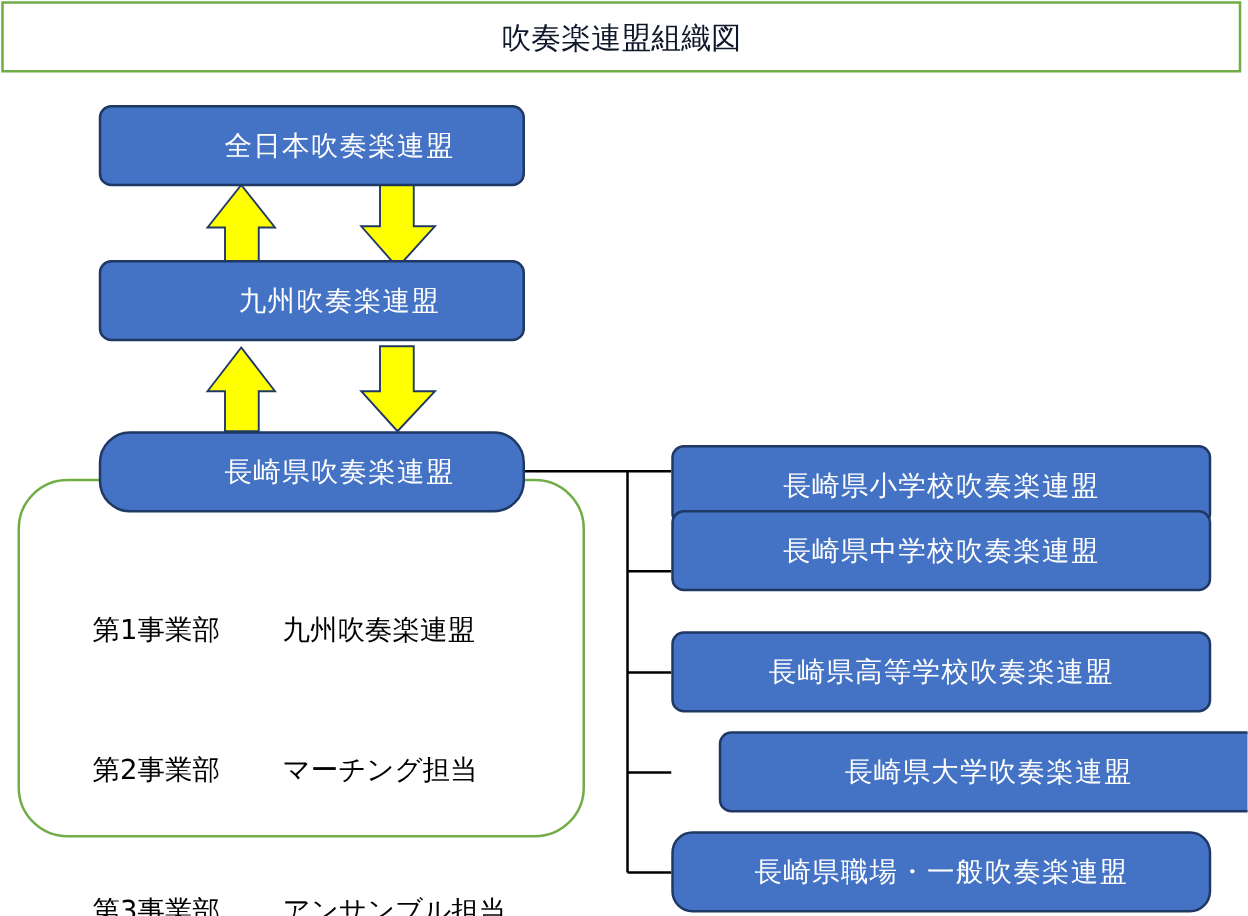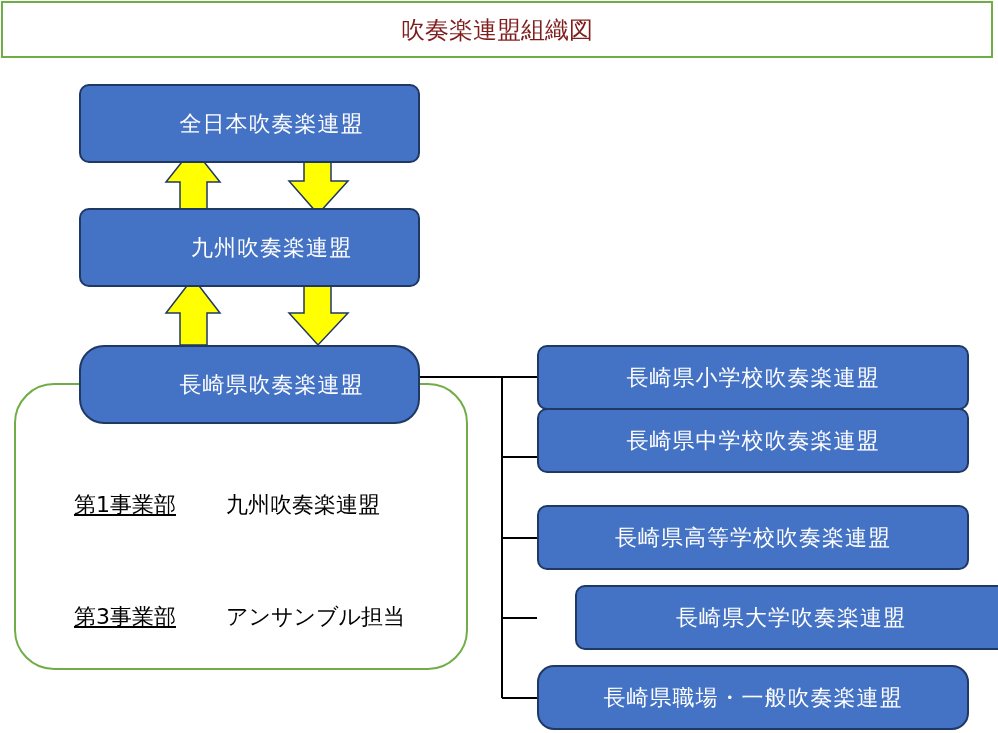--- a/index.html
+++ b/index.html
@@ -1,35 +1,35 @@
 <!DOCTYPE html>
 <html><head>
 <meta charset="utf-8">
 <style>
   html, body { margin: 0; padding: 0; background: #ffffff; }
   body { width: 998px; height: 733px; position: relative; overflow: hidden;
          font-family: "DejaVu Sans", "Liberation Sans", sans-serif; }
   .title-box { position: absolute; left: 1px; top: 1px; width: 992px; height: 57px;
                border: 2px solid #70ad47; box-sizing: border-box; background: #fff;
                display: flex; align-items: center; justify-content: center;
-               font-size: 24px; color: #7f1d1d; }
+               font-size: 24px; color: #0f172a; }
   .node { position: absolute; background: #4472c4; border: 2px solid #1f3864;
           border-radius: 10px; box-sizing: border-box; color: #fff;
           display: flex; align-items: center; justify-content: center;
           font-size: 22px; letter-spacing: 1px; }
-  .main-node { left: 79px; width: 341px; height: 79px; padding-left: 44px; }
+  .main-node { left: 79px; width: 341px; height: 65px; padding-left: 44px; }
   .sub-node { left: 537px; width: 432px; height: 65px; }
   .dept-box { position: absolute; left: 14px; top: 383px; width: 454px; height: 287px;
               border: 2px solid #70ad47; border-radius: 40px; box-sizing: border-box;
               background: #fff; }
   .dept-list { position: absolute; left: 46px; top: 448px; font-size: 22px; color: #000;
                line-height: 37.5px; }
   .dept-row { white-space: pre; }
   .dept-row span { display: inline-block; }
-  .dept-name { width: 152px; text-decoration: underline; }
+  .dept-name { width: 152px; }
   svg.overlay { position: absolute; left: 0; top: 0; }
 </style>
 </head>
 <body>
 
 <div class="title-box">
   <span>吹奏楽連盟組織図</span>
 </div>
 
 <svg class="overlay" width="998" height="733">
@@ -58,26 +58,29 @@
 </div>
 <div class="node main-node" style="top:345px;border-radius:25px;">
   <span>長崎県吹奏楽連盟</span>
 </div>
 
 <div class="dept-list">
   <div class="dept-row">
     <span class="dept-name">第1事業部</span><span>九州吹奏楽連盟</span>
   </div>
   <div class="dept-row">
+    <span class="dept-name">第2事業部</span><span>マーチング担当</span>
+  </div>
+  <div class="dept-row">
     <span class="dept-name">第3事業部</span><span>アンサンブル担当</span>
   </div>
 
 </div>
 
-<div class="node sub-node" style="top:345px;">
+<div class="node sub-node" style="top:356px;">
   <span>長崎県小学校吹奏楽連盟</span>
 </div>
 <div class="node sub-node" style="top:408px;">
   <span>長崎県中学校吹奏楽連盟</span>
 </div>
 <div class="node sub-node" style="top:505px;">
   <span>長崎県高等学校吹奏楽連盟</span>
 </div>
 <div class="node sub-node" style="top:585px;margin-left:38px;">
   <span>長崎県大学吹奏楽連盟</span>

